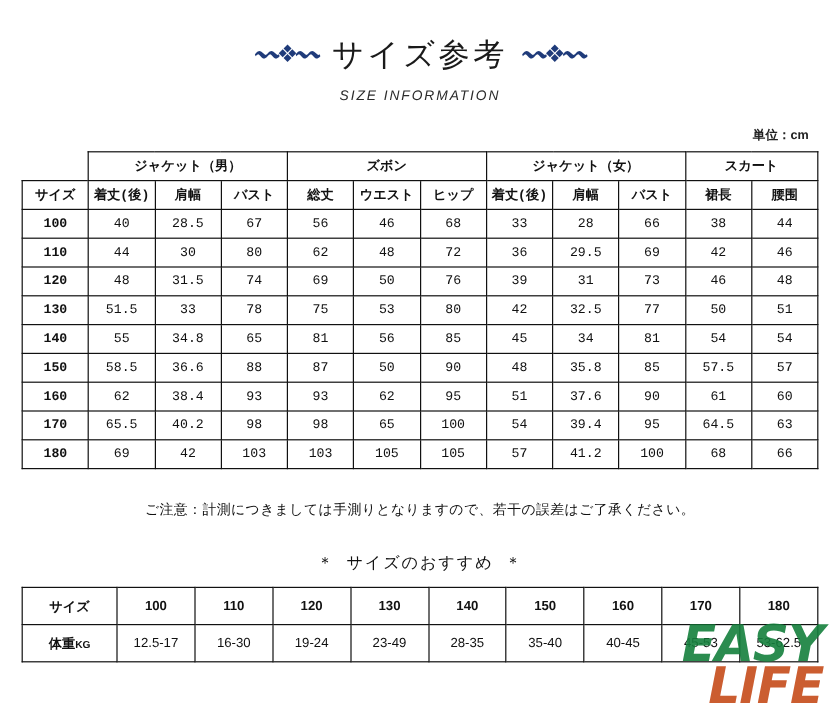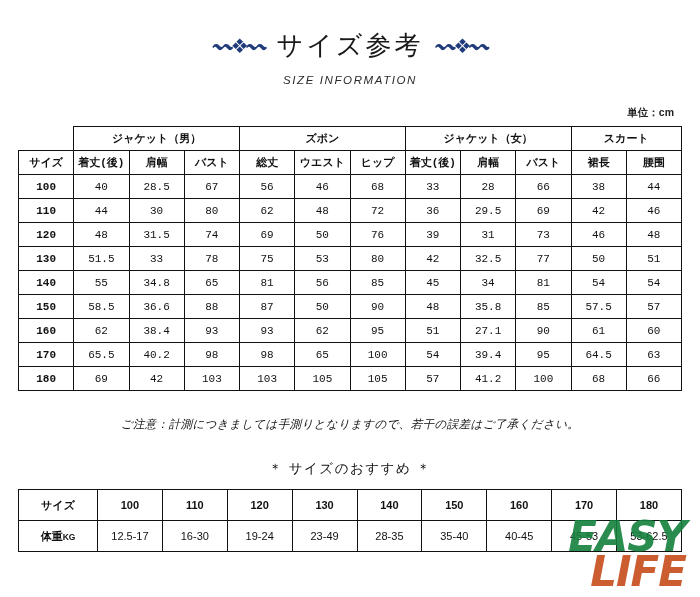--- a/index.html
+++ b/index.html
@@ -95,30 +95,30 @@
     font-weight: bold;
   }
 
   
   .note {
     text-align: center;
     font-size: 11.5px;
     color: #111;
     margin-top: 26px;
     letter-spacing: 0.4px;
-    font-style: italic;
   }
 
   
   .rec-title {
     text-align: center;
     font-size: 13.5px;
     letter-spacing: 1.5px;
     margin-top: 28px;
     color: #111;
+    font-family: Liberation Mono, monospace;
   }
   .rec-table {
     width: 664px;
     margin: 11px auto 0 auto;
     font-size: 11px;
   }
   .rec-table th, .rec-table td {
     border: 1px solid #111;
     text-align: center;
     height: 30px;
@@ -288,21 +288,21 @@
       </tr>
       <tr>
         <td>160</td>
         <td>62</td>
         <td>38.4</td>
         <td>93</td>
         <td>93</td>
         <td>62</td>
         <td>95</td>
         <td>51</td>
-        <td>27.1</td>
+        <td>37.6</td>
         <td>90</td>
         <td>61</td>
         <td>60</td>
       </tr>
       <tr>
         <td>170</td>
         <td>65.5</td>
         <td>40.2</td>
         <td>98</td>
         <td>98</td>

